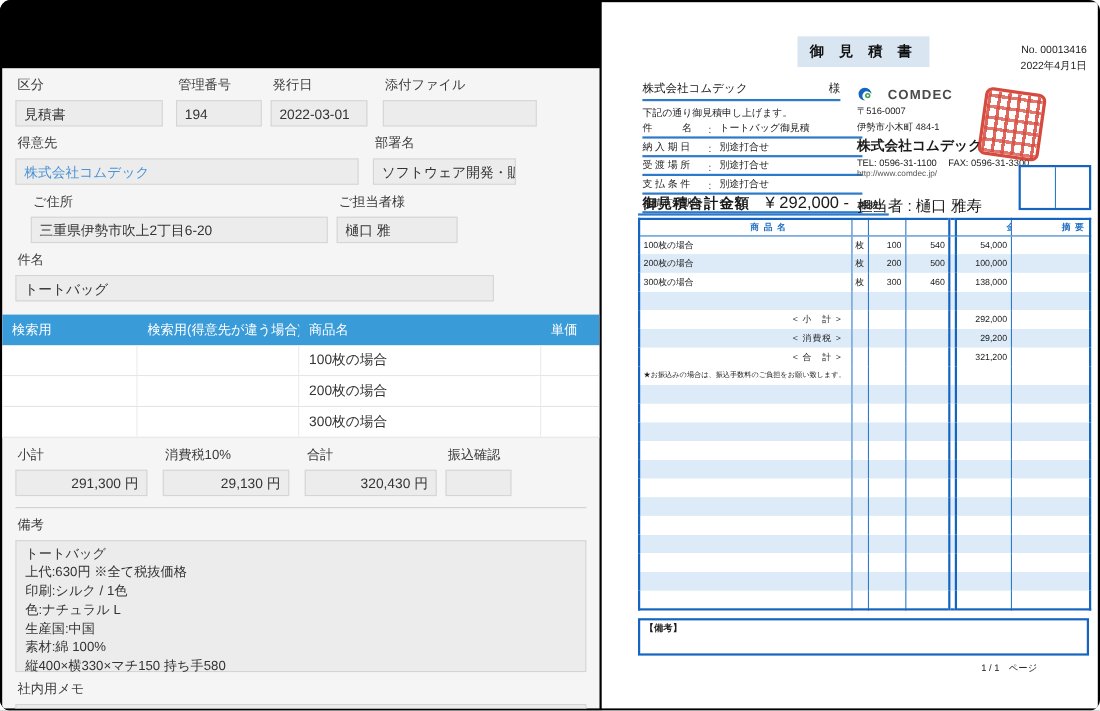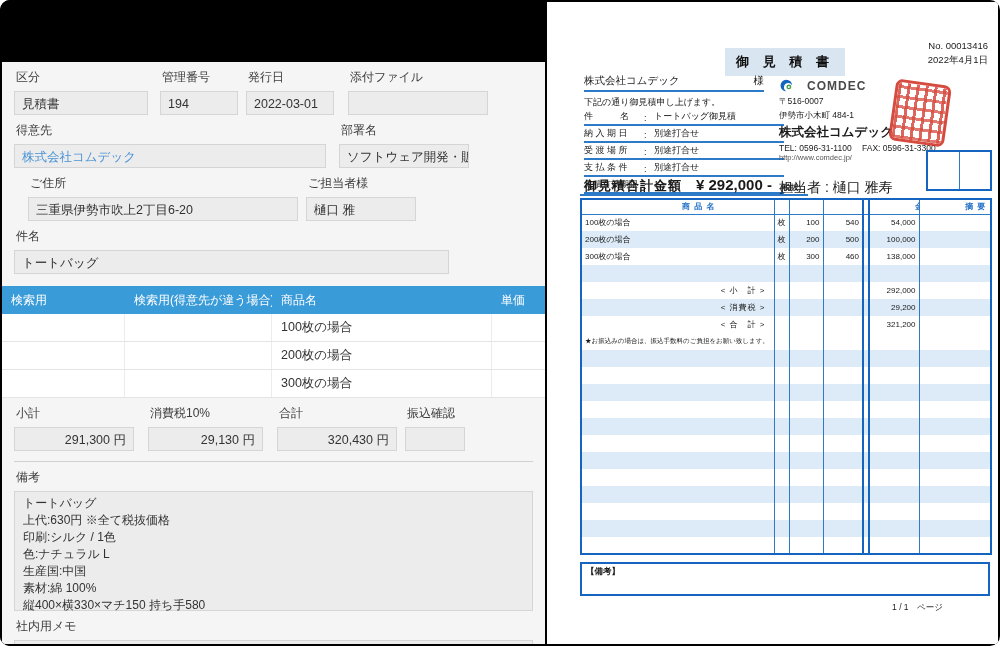--- a/index.html
+++ b/index.html
@@ -28,21 +28,21 @@
   .ftd{font-size:12.5px;color:#333;padding:0 9px;box-sizing:border-box;border-right:1px solid #ececec;height:27px;line-height:27px;white-space:nowrap;overflow:hidden;}
   .c1{width:123px}.c2{width:147px}.c3{width:220px}.c4{width:53px;text-align:left;border-right:none}
   .divider{border-top:1px solid #d0d0d0;margin:10px 12px 0 12px;}
   .prewrap{white-space:pre-line;}
   .biko-box{background:#ececec;border:1px solid #d5d5d5;width:519px;box-sizing:border-box;
     font-size:12px;color:#333;line-height:17px;padding:3px 8px;height:120px;}
   .memo-box{background:#ececec;border:1px solid #d5d5d5;width:519px;box-sizing:border-box;
     font-size:12px;color:#333;height:26px;line-height:24px;padding:0 8px;}
   
   .doc-panel{position:absolute;left:547px;top:2px;width:451px;height:642px;background:#fff;color:#1a1a1a;}
-  .doc-title{position:absolute;left:178px;top:46px;width:120px;height:28px;background:#d9e6f2;
+  .doc-title{position:absolute;left:178px;top:31px;width:120px;height:28px;background:#d9e6f2;
     display:flex;align-items:center;justify-content:center;font-size:13px;font-weight:bold;
     letter-spacing:5px;color:#111;}
   .doc-no{position:absolute;right:10px;top:38px;font-size:9.5px;text-align:right;}
   .doc-date{position:absolute;right:10px;top:52px;font-size:9.5px;text-align:right;}
   .customer-line{position:absolute;left:37px;top:72px;width:180px;border-bottom:2px solid #2d7ac8;
     display:flex;justify-content:space-between;align-items:flex-end;font-size:10.5px;padding-bottom:2px;}
   .greeting{position:absolute;left:37px;top:94px;font-size:9px;}
   .meta{position:absolute;left:37px;top:108px;width:200px;}
   .mrow{display:flex;border-bottom:2px solid #2d7ac8;font-size:9px;height:12.5px;
     align-items:flex-end;margin-bottom:1.5px;padding-bottom:1px;}
@@ -57,21 +57,21 @@
   .co-url{font-size:7.5px;color:#555;white-space:nowrap;}
   .co-tanto{font-size:14px;margin-top:17px;white-space:nowrap;}
   .seal{position:absolute;left:345px;top:80px;width:50px;height:56px;border:3px solid #d02c1e;
     border-radius:7px;transform:rotate(8deg);opacity:.85;overflow:hidden;}
   .seal-inner{width:100%;height:100%;
     background:
      repeating-linear-gradient(90deg,rgba(208,44,30,.85) 0 3px,transparent 3px 9px),
      repeating-linear-gradient(0deg,rgba(208,44,30,.75) 0 3px,transparent 3px 10px);}
   .total-line{position:absolute;left:37px;top:174px;display:flex;align-items:baseline;}
   .total-label{font-size:13px;font-weight:bold;letter-spacing:1px;}
-  .total-amount{font-size:15px;font-weight:bold;margin-left:14px;white-space:nowrap;}
+  .total-amount{font-size:15px;font-weight:normal;margin-left:14px;white-space:nowrap;}
   .total-note{font-size:8px;font-weight:bold;margin-left:8px;}
   .total-underline{position:absolute;left:33px;top:192px;width:228px;border-top:2.5px solid #2d7ac8;}
   .stampbox{position:absolute;right:6px;top:148px;width:62px;height:37px;border:2px solid #1565c0;display:flex;}
   .stampcell{flex:1;}
   .stampcell:first-child{border-right:1px solid #2d7ac8;}
   
   .dtable{position:absolute;left:33px;top:196px;width:410px;border-collapse:collapse;
     border:2px solid #1565c0;table-layout:fixed;}
   .dtable td{border-left:1px solid #2d7ac8;height:17px;font-size:8px;padding:0 3px;
     overflow:hidden;white-space:nowrap;box-sizing:border-box;}

